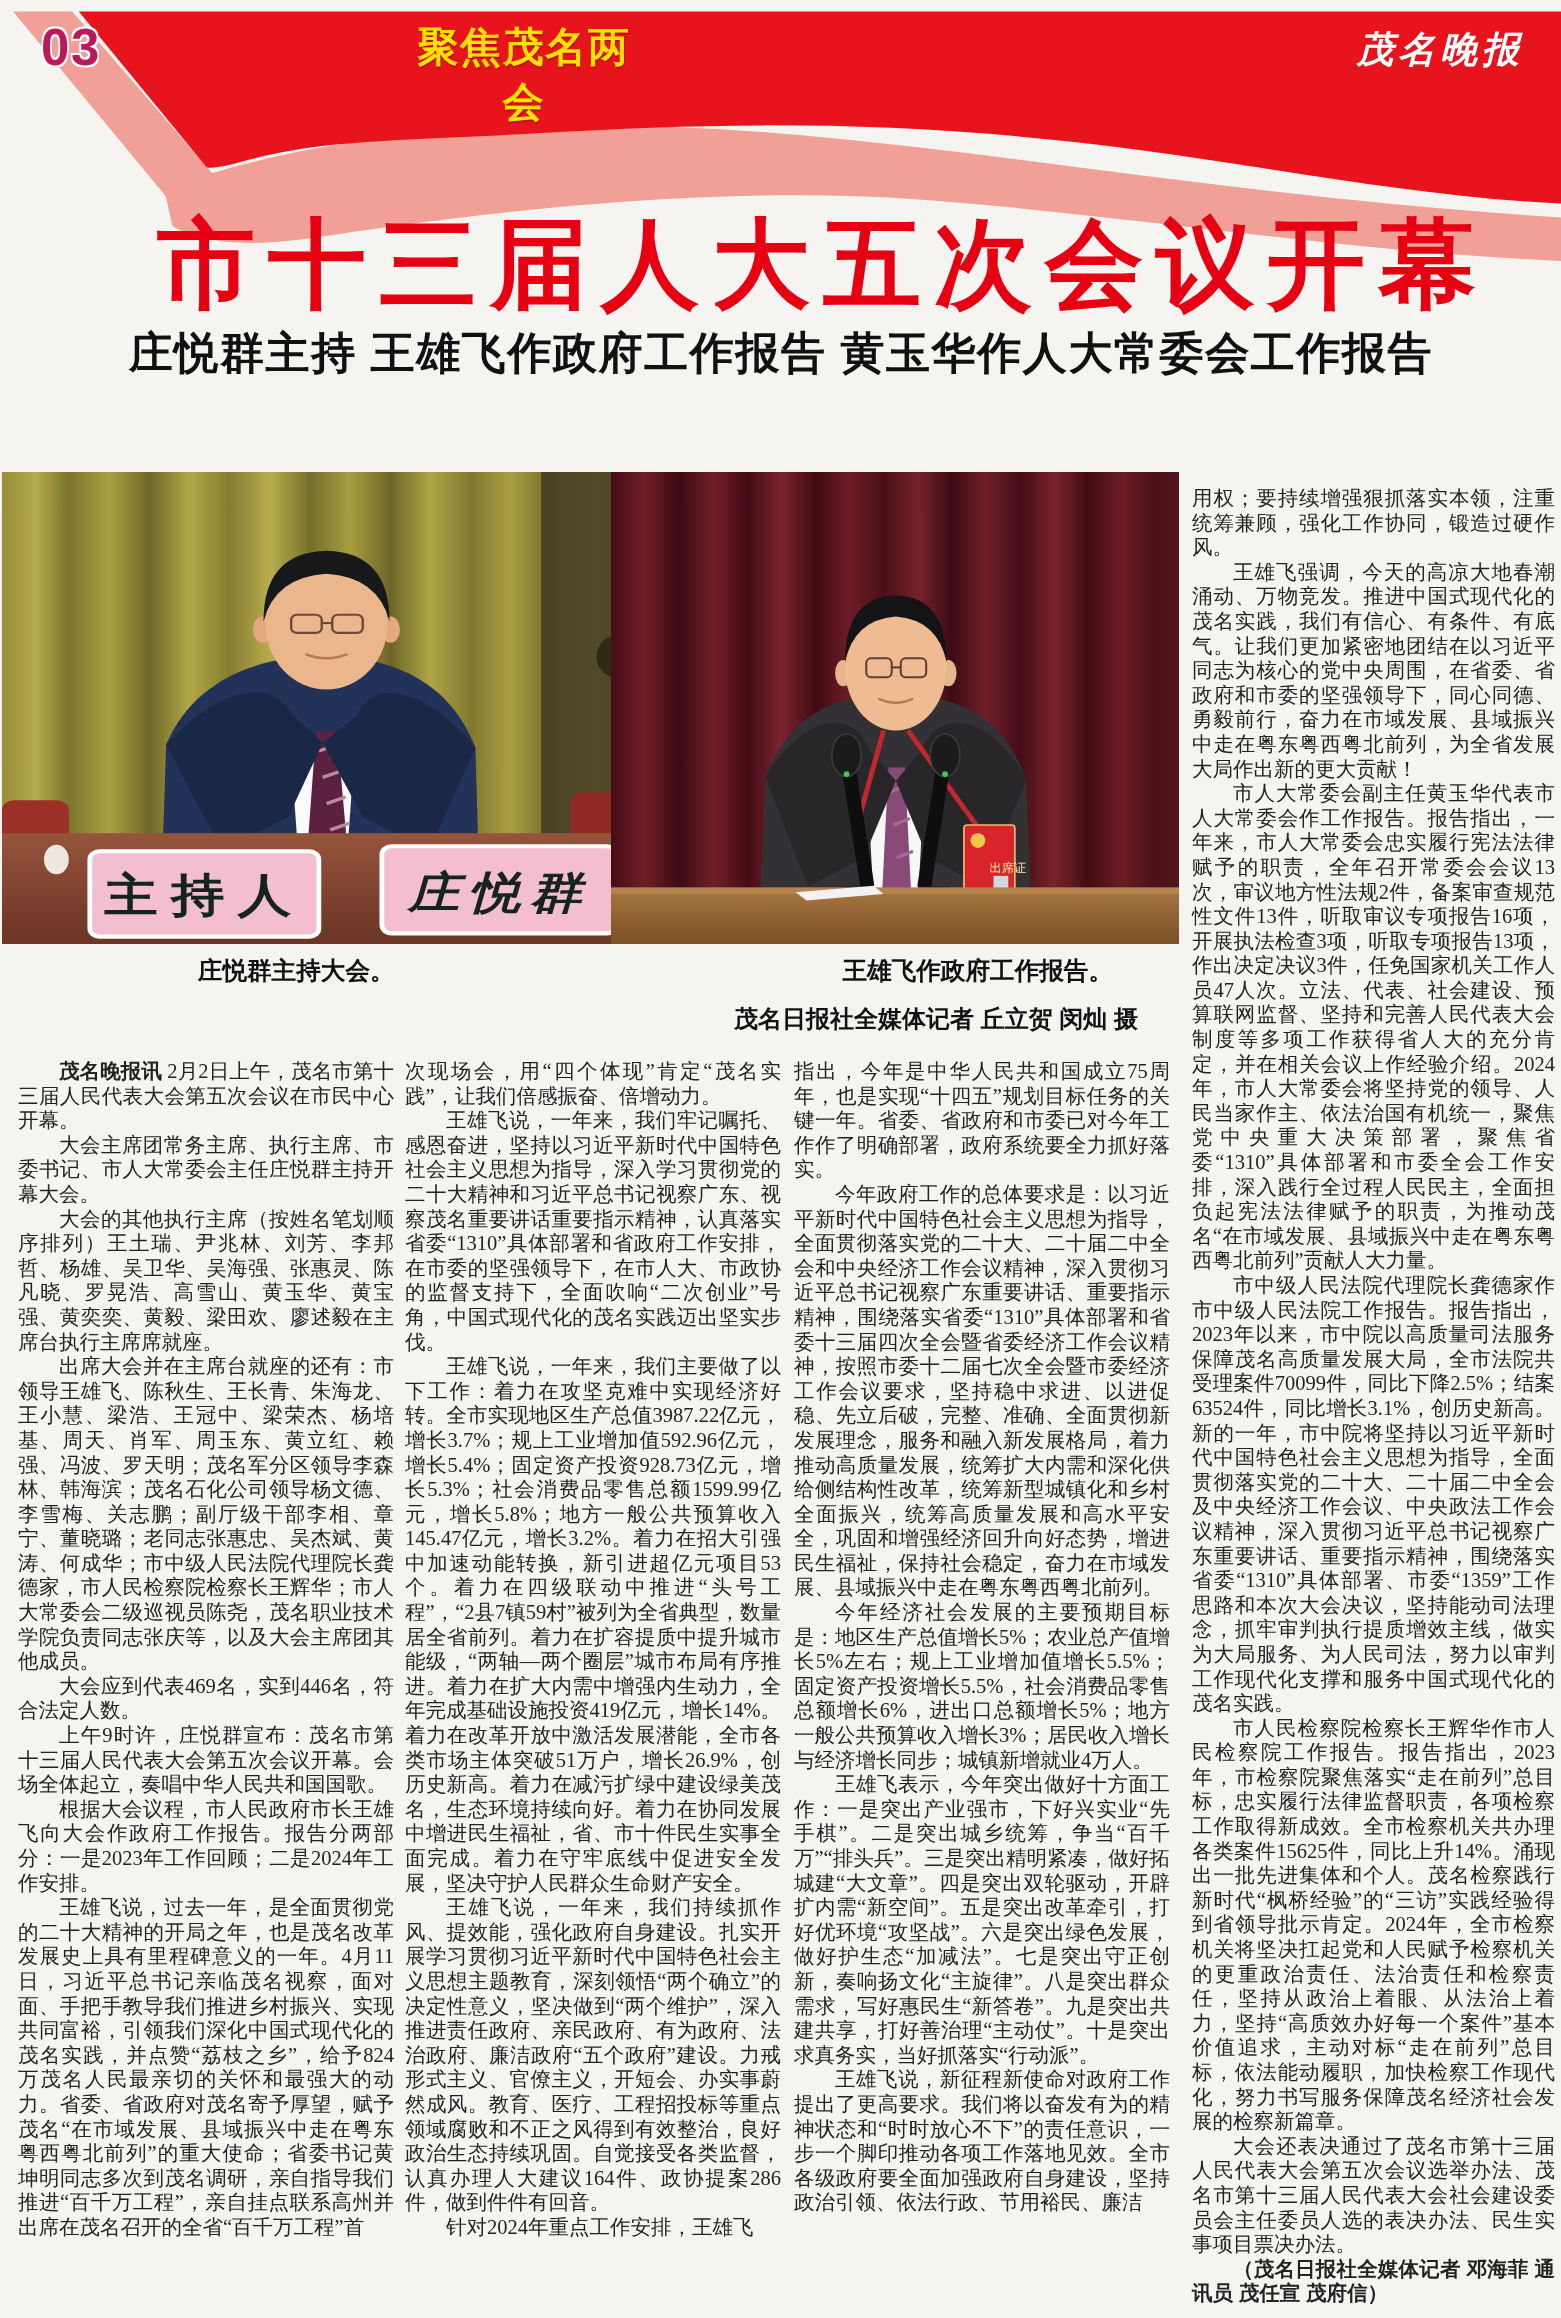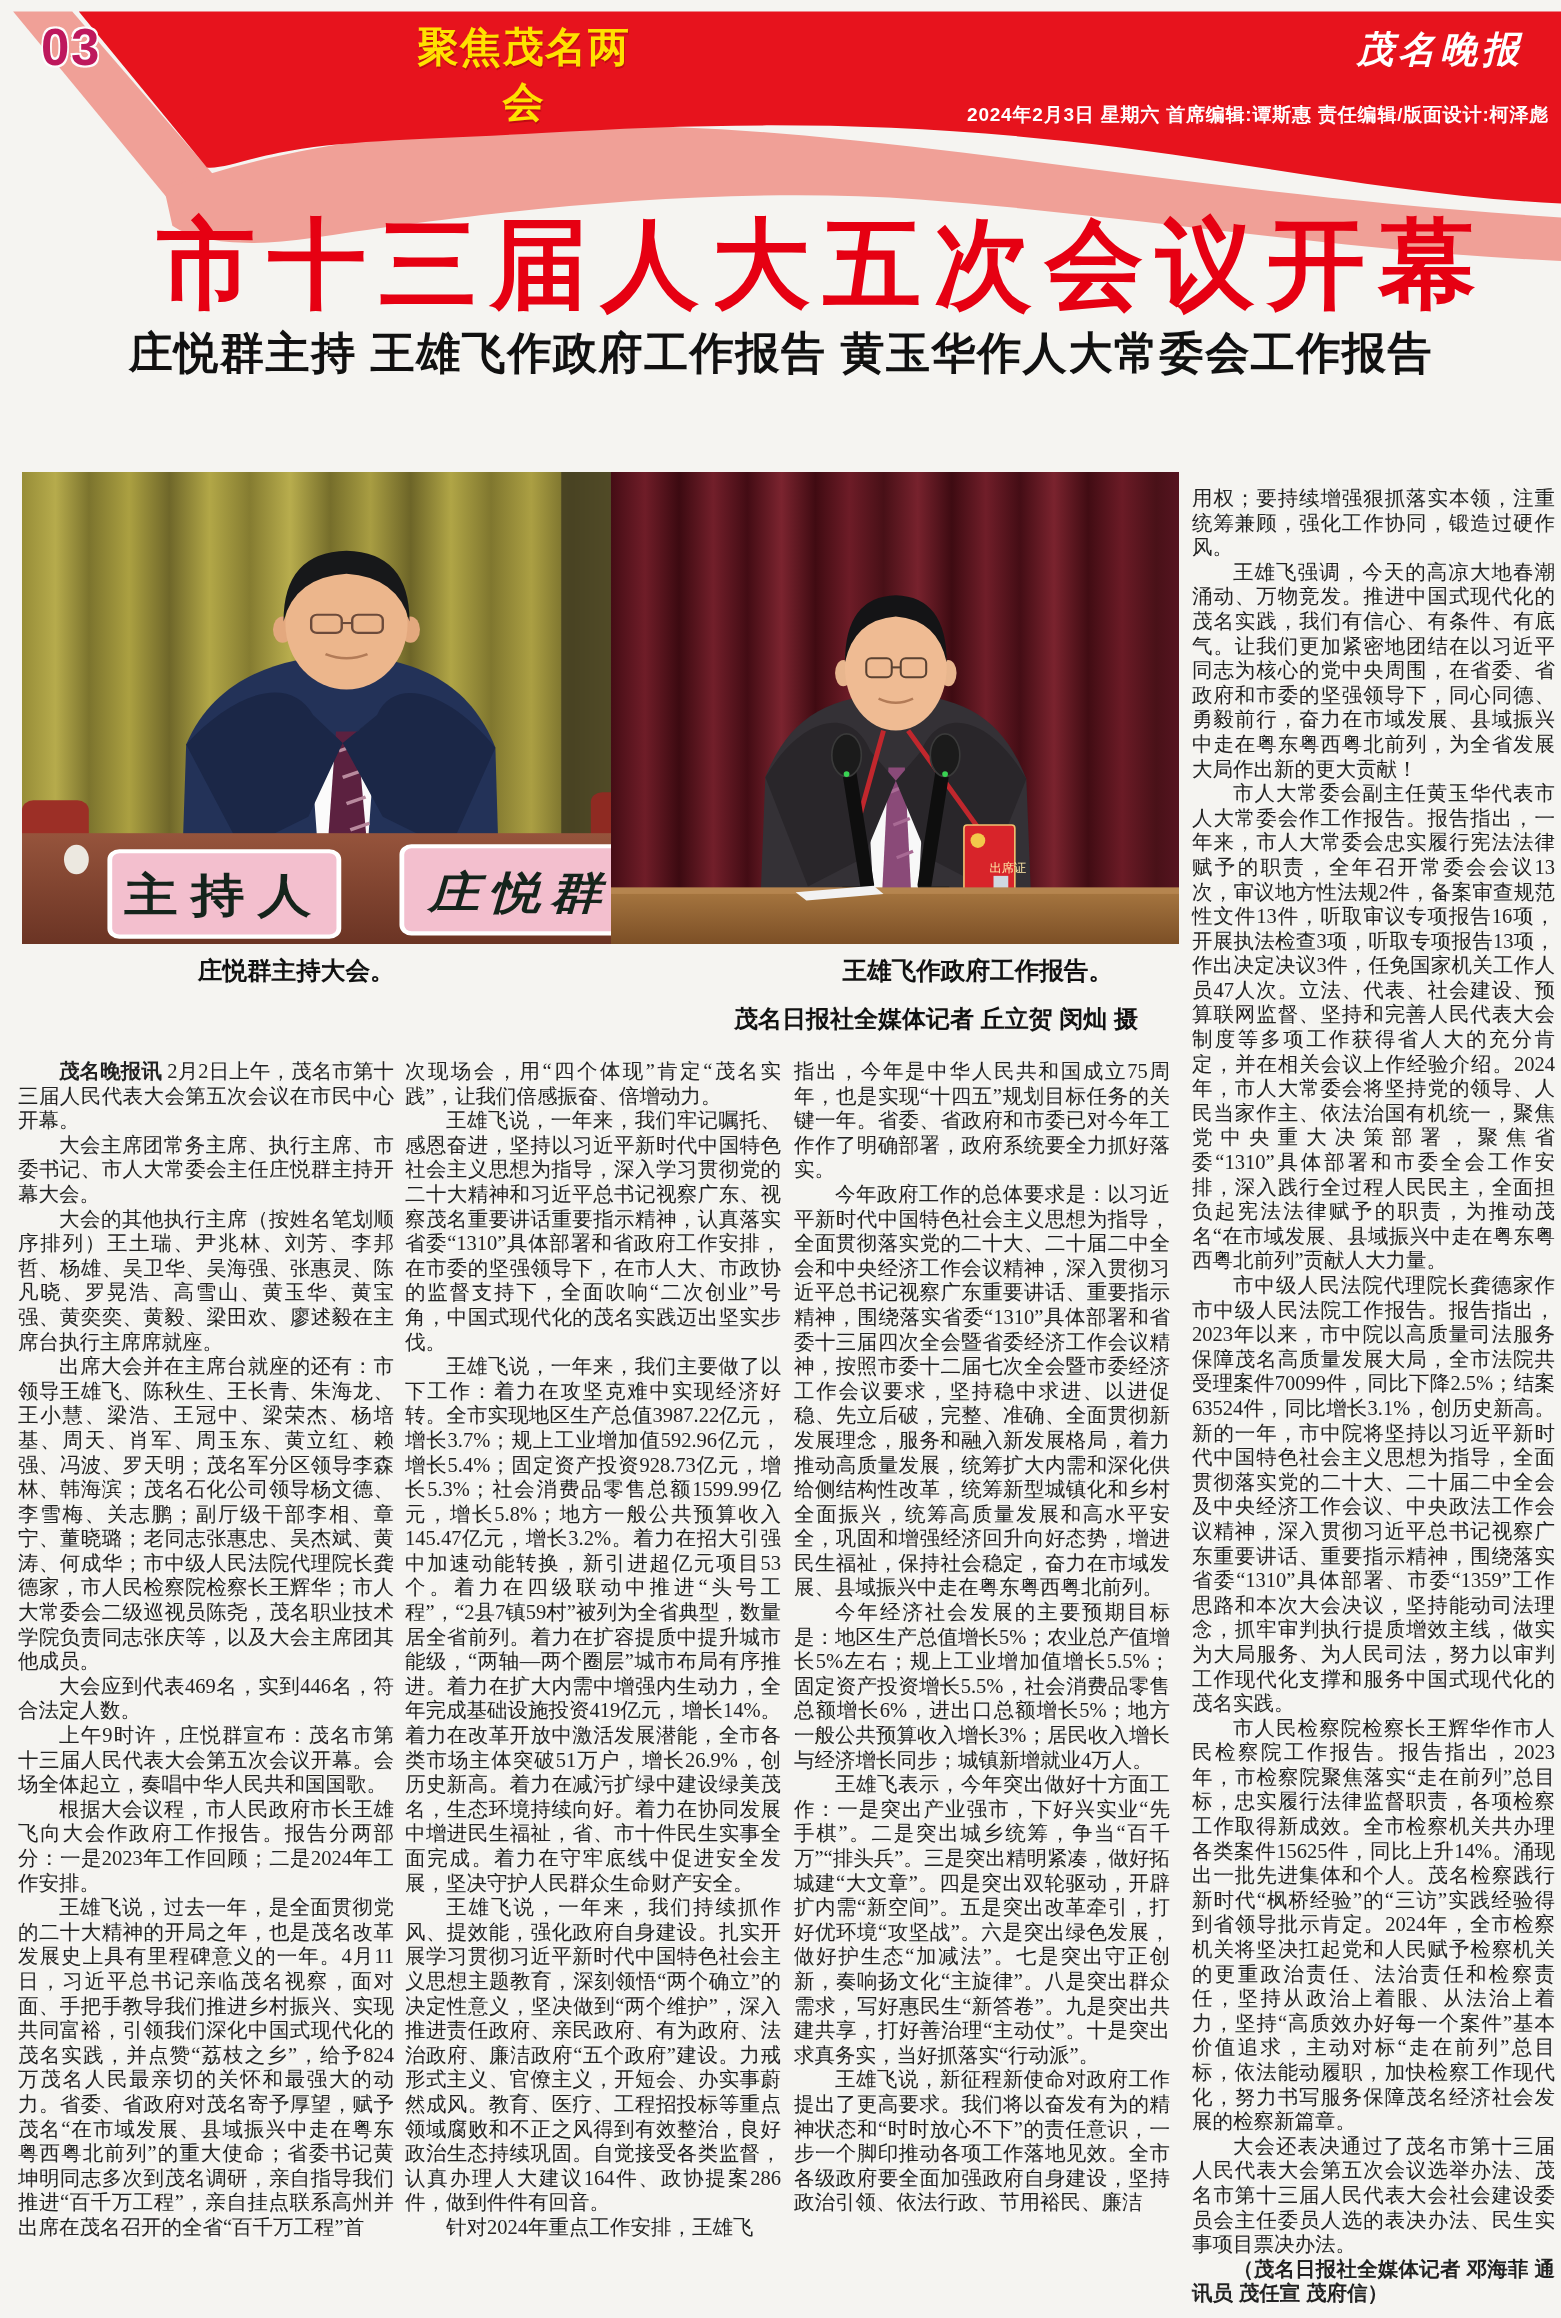--- a/index.html
+++ b/index.html
@@ -21,21 +21,21 @@
   .headline{position:absolute;left:0;top:210px;width:1562px;text-align:center;
            font-family:"Liberation Sans",sans-serif;font-weight:900;font-size:98px;
            line-height:1.12;color:#e60012;letter-spacing:13px;padding-left:42px;}
   .subhead{position:absolute;left:0;width:1562px;text-align:center;color:#111;
            font-family:"Liberation Sans",sans-serif;font-weight:900;font-size:44px;letter-spacing:1.6px;}
   .subhead1{top:324px;}
   .subhead2{top:407px;}
   
   .photo{position:absolute;top:472px;height:472px;overflow:hidden;background:#777;}
   .photo svg{display:block;width:100%;height:100%;}
-  .photo1{left:22px;width:670px;}
+  .photo1{left:2px;width:670px;}
   .photo2{left:611px;width:568px;}
   .caption{position:absolute;font-family:"Liberation Sans",sans-serif;font-weight:700;
            font-size:24.6px;color:#111;}
   .cap1{left:8.2px;top:954px;width:576px;text-align:center;}
   .cap2{left:611px;top:954px;width:568px;text-align:right;padding-right:66px;box-sizing:border-box;}
   .credit{left:611px;top:1003px;width:568px;text-align:right;padding-right:41px;box-sizing:border-box;font-size:24px;}
   
   .col{position:absolute;width:376px;font-size:20.5px;line-height:24.6px;text-align:justify;color:#222;}
   .col-1{left:18px;top:1059px;height:1256px;}
   .col-2{left:405px;top:1059px;height:1256px;}
@@ -55,21 +55,20 @@
   <svg class="banner-svg" viewBox="0 0 1903 330">
     <path d="M 16,14 L 88,14 L 268,222 L 206,244 Z" fill="#f0a097"></path>
     <path d="M 200,230 C 420,150 700,140 980,165 C 1260,190 1520,240 1903,265 L 1903,318
              C 1620,305 1380,262 1120,243 C 860,224 560,262 380,290 C 300,302 240,295 210,275 Z" fill="#f0a097"></path>
     <path d="M 96,14 L 1903,14 L 1903,248 C 1700,238 1520,196 1300,172 C 1060,146 860,150 660,162
              C 520,170 420,170 340,186 C 300,194 270,206 252,204 Z" fill="#e7131d"></path>
   </svg>
   <div class="page-no">03</div>
   <div class="section-title">聚焦茂名两会</div>
   <div class="masthead">茂名晚报</div>
-  <div class="dateline">2024年2月3日 星期六 首席编辑:谭斯惠 责任编辑/版面设计:柯泽彪</div>
 
   <div class="headline">市十三届人大五次会议开幕</div>
   <div class="subhead subhead1">庄悦群主持  王雄飞作政府工作报告  黄玉华作人大常委会工作报告</div>
 
   <div class="photo photo1">
     <svg viewBox="0 0 702 575" preserveAspectRatio="none">
       <defs>
         <linearGradient id="curtain1" x1="0" y1="0" x2="1" y2="0">
           <stop offset="0" stop-color="#978d38"></stop>
             <stop offset=".05" stop-color="#b6ab4c"></stop>

